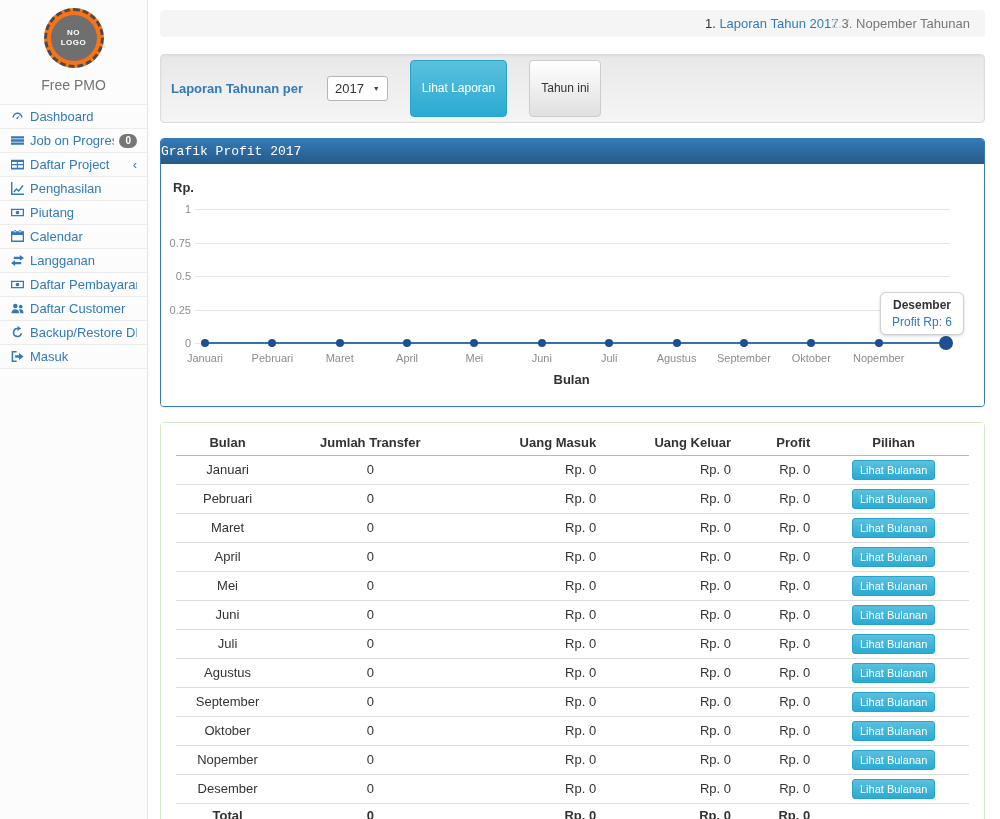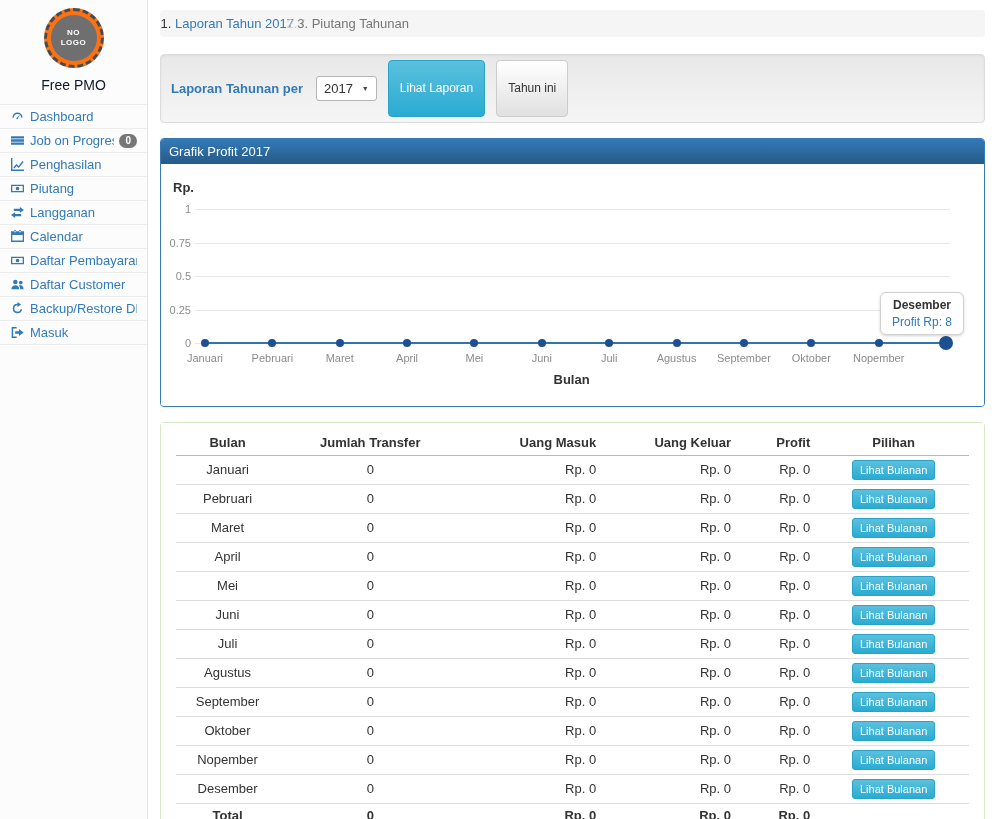--- a/index.html
+++ b/index.html
@@ -16,71 +16,71 @@
   .logo-circle {
     width:60px; height:60px; margin:0 auto; border-radius:50%;
     border:3px dashed #4a4a4a; background:#f97316; display:flex; align-items:center; justify-content:center;
   }
   .logo-inner {
     width:46px; height:46px; border-radius:50%; background:#6f6f6f; color:#fff;
     font-size:8px; font-weight:bold; letter-spacing:.5px;
     display:flex; align-items:center; justify-content:center; text-align:center;
   }
   .logo-inner span { width:30px; line-height:1.3; }
-  .brand { color:#0f172a; font-size:14px; text-align:center; margin:9px 0 11px; }
+  .brand { color:#737373; font-size:14px; text-align:center; margin:9px 0 11px; }
   .side-menu { list-style:none; margin:0; padding:0; border-top:1px solid #ececec; }
   .side-item {
     display:flex; align-items:center; gap:5px; padding:3px 10px;
     line-height:17px; color:#337ab7; border-bottom:1px solid #ececec; cursor:pointer;
   }
   .side-item .icon { width:15px; display:inline-flex; justify-content:center; align-items:center; color:#337ab7; }
   .side-item .lbl { flex:1; white-space:nowrap; overflow:hidden; }
   .side-badge {
     background:#777; color:#fff; border-radius:10px; font-size:10px; font-weight:bold;
     padding:2px 6px; line-height:1;
   }
   .side-chev { color:#337ab7; font-size:13px; line-height:1; }
 
   
   .content { flex:1; min-width:0; padding:10px 15px 0 12px; background:#fff; }
 
   .breadcrumb {
     background:#f5f5f5; border-radius:4px; padding:6px 15px; margin:0 0 17px;
-    display:flex; gap:7px; align-items:center;
+    display:flex; gap:7px; align-items:center;justify-content:flex-end;
   }
   .breadcrumb a { color:#337ab7; text-decoration:none; cursor:pointer; }
   .breadcrumb .sep { color:#ccc; }
   .breadcrumb .active { color:#777; }
 
   .well {
     background:linear-gradient(to bottom,#e8e8e8 0,#f5f5f5 100%);
     border:1px solid #dcdcdc; border-radius:4px;
     box-shadow:inset 0 1px 3px rgba(0,0,0,.05);
     padding:5px 10px; margin-bottom:15px;
-    display:flex; align-items:center; gap:11px;
+    display:flex; align-items:center; gap:22px;
   }
   .tb-label { color:#337ab7; font-weight:bold; margin-right:2px; }
   .select {
     background:#fff; border:1px solid #b5b5b5; border-radius:3px; padding:3px 7px;
     display:inline-flex; align-items:center; gap:9px; color:#333; cursor:pointer; height:25px;
   }
   .select .caret { font-size:7px; color:#444; }
   .btn {
     border-radius:4px; padding:20px 11px; font-size:12px; cursor:pointer;
     border:1px solid transparent; font-family:inherit; line-height:15px;
   }
   .btn-info { background:linear-gradient(to bottom,#5bc0de 0,#2aabd2 100%); border-color:#28a4c9; color:#fff; }
   .btn-default { background:linear-gradient(to bottom,#ffffff 0,#e0e0e0 100%); border-color:#ccc; color:#333; }
   .btn-xs { padding:2px 7px; font-size:11px; border-radius:3px; line-height:14px; }
 
   .panel { border:1px solid; border-radius:4px; margin-bottom:15px; box-shadow:0 1px 1px rgba(0,0,0,.05); background:#fff; }
   .panel-primary { border-color:#337ab7; }
   .panel-primary > .panel-heading {
     background:linear-gradient(to bottom,#337ab7 0,#265a88 100%);
-    color:#fff; padding:5px 8px; border-radius:3px 3px 0 0;
+    color:#fff; padding:5px 0; border-radius:3px 3px 0 0;font-family:Liberation Mono, monospace;
   }
   .panel-success { border-color:#d6e9c6; }
   .panel-success > .panel-heading {
     background:linear-gradient(to bottom,#dff0d8 0,#d0e9c6 100%);
     color:#3c763d; padding:6px 12px; border-radius:3px 3px 0 0; border-bottom:1px solid #d6e9c6;
   }
   .panel-body { background:#fff; border-radius:0 0 3px 3px; }
 
   
   .chart-body { padding:10px; }
@@ -139,49 +139,58 @@
             <svg width="13" height="13" viewBox="0 0 12 12" fill="currentColor" aria-hidden="true">
               <path d="M0 2h12v2.2H0zM0 4.9h12v2.2H0zM0 7.8h12v2.2H0z"></path>
             </svg>
           </span>
           <span class="lbl">Job on Progress</span>
           <span class="side-badge">0</span>
         </li>
         <li class="side-item">
           <span class="icon">
             <svg width="13" height="13" viewBox="0 0 12 12" fill="currentColor" aria-hidden="true">
+              <path d="M0 1.5h12v9H0zm1 2.1v1.9h4.4V3.6zm5.4 0v1.9H11V3.6zM1 6.6v2.3h4.4V6.6zm5.4 0v2.3H11V6.6z" fill-rule="evenodd"></path>
+            </svg>
+          </span>
+          <span class="lbl">Daftar Project</span>
+          <span class="side-chev">‹</span>
+        </li>
+        <li class="side-item">
+          <span class="icon">
+            <svg width="13" height="13" viewBox="0 0 12 12" fill="currentColor" aria-hidden="true">
               <path d="M0 0h1.3v10.7H12V12H0z"></path>
               <path d="M2.2 8.8 5 5.6l2 1.8 3.6-4.6 1 .8-4.4 5.6-2-1.8-2 2.3z"></path>
             </svg>
           </span>
           <span class="lbl">Penghasilan</span>
         </li>
         <li class="side-item">
           <span class="icon">
             <svg width="13" height="13" viewBox="0 0 12 12" fill="currentColor" aria-hidden="true">
               <path d="M0 2.5h12v7H0zm1.2 1.2v4.6h9.6V3.7zM6 4.3a1.7 1.7 0 1 1 0 3.4 1.7 1.7 0 0 1 0-3.4z" fill-rule="evenodd"></path>
             </svg>
           </span>
           <span class="lbl">Piutang</span>
         </li>
         <li class="side-item">
           <span class="icon">
             <svg width="13" height="13" viewBox="0 0 12 12" fill="currentColor" aria-hidden="true">
+              <path d="M3 0h1.4v2H3zM7.6 0H9v2H7.6zM0 1.2h12V11H0zm1.2 3.4v5.2h9.6V4.6z" fill-rule="evenodd"></path>
+            </svg>
+          </span>
+          <span class="lbl">Calendar</span>
+        </li>
+        <li class="side-item">
+          <span class="icon">
+            <svg width="13" height="13" viewBox="0 0 12 12" fill="currentColor" aria-hidden="true">
               <path d="M8.2 1 12 3.6 8.2 6.2V4.6H2.6V2.6h5.6zM3.8 5.8 0 8.4l3.8 2.6V9.4h5.6V7.4H3.8z"></path>
             </svg>
           </span>
           <span class="lbl">Langganan</span>
-        </li>
-        <li class="side-item">
-          <span class="icon">
-            <svg width="13" height="13" viewBox="0 0 12 12" fill="currentColor" aria-hidden="true">
-              <path d="M3 0h1.4v2H3zM7.6 0H9v2H7.6zM0 1.2h12V11H0zm1.2 3.4v5.2h9.6V4.6z" fill-rule="evenodd"></path>
-            </svg>
-          </span>
-          <span class="lbl">Calendar</span>
         </li>
         <li class="side-item">
           <span class="icon">
             <svg width="13" height="13" viewBox="0 0 12 12" fill="currentColor" aria-hidden="true">
               <path d="M0 2.5h12v7H0zm1.2 1.2v4.6h9.6V3.7zM6 4.3a1.7 1.7 0 1 1 0 3.4 1.7 1.7 0 0 1 0-3.4z" fill-rule="evenodd"></path>
             </svg>
           </span>
           <span class="lbl">Daftar Pembayaran</span>
         </li>
         <li class="side-item">
@@ -213,40 +222,40 @@
           <span class="lbl">Masuk</span>
         </li>
       </ul>
   </aside>
 
   <main class="content">
 
     <ol class="breadcrumb">
       <li><a>Laporan Tahun 2017</a></li>
       <li class="sep">/</li>
-      <li class="active">Piutang Tahunan</li>
+      <li class="active">Nopember Tahunan</li>
     </ol>
 
     <div class="well">
       <span class="tb-label">Laporan Tahunan per</span>
       <span class="select">
         <span>2017</span>
         <span class="caret">▼</span>
       </span>
       <button class="btn btn-info">Lihat Laporan</button>
       <button class="btn btn-default">Tahun ini</button>
     </div>
 
     <div class="panel panel-primary">
       <div class="panel-heading">Grafik Profit 2017</div>
       <div class="panel-body chart-body">
         <div id="plot">
           <div class="chart-tooltip" id="chart-tooltip" style="right: 10px; top: 118px;">
             <div class="t-title">Desember</div>
-            <div class="t-value">Profit Rp: 8</div>
+            <div class="t-value">Profit Rp: 6</div>
           </div>
         <div class="gridline" style="left: 24px; width: 755px; top: 169px;"></div>
             <div class="tick-label" style="left: -14px; top: 163px;">0</div>
             <div class="gridline" style="left: 24px; width: 755px; top: 135.5px;"></div>
             <div class="tick-label" style="left: -14px; top: 129.5px;">0.25</div>
             <div class="gridline" style="left: 24px; width: 755px; top: 102px;"></div>
             <div class="tick-label" style="left: -14px; top: 96px;">0.5</div>
             <div class="gridline" style="left: 24px; width: 755px; top: 68.5px;"></div>
             <div class="tick-label" style="left: -14px; top: 62.5px;">0.75</div>
             <div class="gridline" style="left: 24px; width: 755px; top: 35px;"></div>

